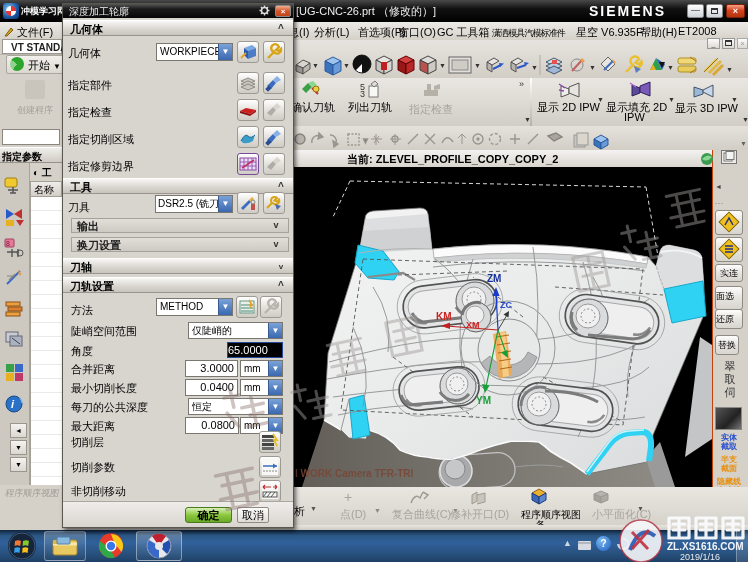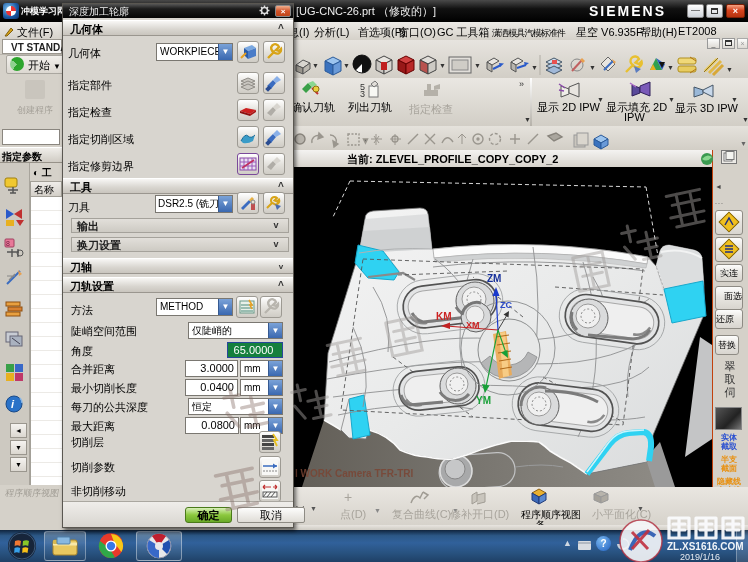--- a/index.html
+++ b/index.html
@@ -533,21 +533,21 @@
   <div class="abs" style="left:2px;top:48px;font-size:7px;color:#444;letter-spacing:1px">...</div>
   <div class="btn3d" style="left:2px;top:60px;width:28px;height:25px"><svg width="26" height="23">
           <rect x="6" y="4" width="14" height="14" transform="rotate(45 13 11)" fill="#f0c020" stroke="#806000"></rect>
           <path d="M9 14 l4 -7 4 7" stroke="#203080" fill="none" stroke-width="1.5"></path>
         </svg></div>
   <div class="btn3d" style="left:2px;top:87px;width:28px;height:25px"><svg width="26" height="23">
           <rect x="6" y="4" width="14" height="14" transform="rotate(45 13 11)" fill="#f0c020" stroke="#806000"></rect>
           <path d="M9 8 h8 M9 11 h8 M9 14 h8" stroke="#203080" stroke-width="1.3"></path>
         </svg></div>
   <div class="btn3d" style="left:2px;top:114px;width:28px;height:18px;font-size:9px;text-align:center;line-height:16px">实连</div>
-  <div class="btn3d" style="left:2px;top:136px;width:28px;height:24px;font-size:9px;text-align:right;line-height:18px">面选</div>
+  <div class="btn3d" style="left:2px;top:136px;width:28px;height:24px;font-size:9px;text-align:left;line-height:18px">面选</div>
   <div class="btn3d" style="left:2px;top:159px;width:28px;height:20px;font-size:9px;text-align:left;line-height:18px">还原</div>
   <div class="btn3d" style="left:2px;top:185px;width:24px;height:20px;font-size:9px;text-align:center;line-height:18px">替换</div>
   <div class="abs" style="left:7px;top:210px;width:20px;font-size:11px;color:#333;line-height:13px;text-align:center">翠取伺</div>
   <div class="abs" style="left:2px;top:257px;width:27px;height:23px;background:linear-gradient(135deg,#555,#222 60%,#777);border:1px solid #888"></div>
   <div class="abs" style="left:2px;top:283px;width:28px;font-size:8px;color:#2a50d0;line-height:9px;text-align:center;font-weight:bold">实体<br>截取</div>
   <div class="abs" style="left:2px;top:305px;width:28px;font-size:8px;color:#e89010;line-height:9px;text-align:center;font-weight:bold">半支<br>截面</div>
   <div class="abs" style="left:2px;top:327px;width:28px;font-size:8px;color:#e89010;line-height:9px;text-align:center;font-weight:bold">隐藏线<br>变暗线</div>
   <div class="abs" style="left:4px;top:352px;width:24px;height:24px;border:1.5px solid #888;border-radius:50%;font-size:8px;color:#666;text-align:center;line-height:10px;padding-top:3px">自动<br>装配</div>
   <div class="abs" style="left:2px;top:381px;font-size:7px;color:#444">◄</div>
 </div>
@@ -758,21 +758,21 @@
         </svg></div>
   <div class="ibtn" style="left:197px;top:292px"><svg width="20" height="20" viewBox="0 0 20 20">
           <path d="M4 16 L10 10 M10 10 a4 4 0 1 1 5 -5 l-3 3 3 1 2 -2 a4 4 0 0 1 -6 4 z" stroke="#b8b5ae" stroke-width="2.4" fill="none"></path>
         </svg></div>
   <div class="abs t11" style="left:8px;top:320px">陡峭空间范围</div>
   <div class="combo" style="left:125px;top:318px;width:95px;height:17px">
         <span style="font-size:10px;padding-left:3px;line-height:15px;display:block">仅陡峭的</span>
         <span class="arr" style="line-height:15px">▼</span>
       </div>
   <div class="abs t11" style="left:8px;top:340px">角度</div>
-  <div class="abs" style="left:164px;top:338px;width:56px;height:16px;background:#15803d;border:1px solid #26479a;color:#fff;font-size:11px;text-align:center;padding:1px 3px 0 0">65.0000</div>
+  <div class="abs" style="left:164px;top:338px;width:56px;height:16px;background:#000000;border:1px solid #26479a;color:#fff;font-size:11px;text-align:left;padding:1px 3px 0 0">65.0000</div>
   <div class="abs t11" style="left:8px;top:358px">合并距离</div>
   <div class="fld" style="left:122px;top:356px;width:53px;height:17px;padding-top:1px">3.0000</div>
   <div class="combo" style="left:177px;top:356px;width:43px;height:17px">
         <span style="font-size:10px;padding-left:3px;line-height:15px;display:block">mm</span>
         <span class="arr" style="line-height:15px">▼</span>
       </div>
   <div class="abs t11" style="left:8px;top:377px">最小切削长度</div>
   <div class="fld" style="left:122px;top:375px;width:53px;height:17px;padding-top:1px">0.0400</div>
   <div class="combo" style="left:177px;top:375px;width:43px;height:17px">
         <span style="font-size:10px;padding-left:3px;line-height:15px;display:block">mm</span>
@@ -807,21 +807,21 @@
   <div class="abs t11" style="left:8px;top:480px">非切削移动</div>
   <div class="ibtn" style="left:196px;top:476px"><svg width="20" height="20" viewBox="0 0 20 20">
           <rect x="2" y="2" width="16" height="16" fill="#f8f8f6"></rect>
           <path d="M3 6 h8 M3 6 l2 -2 M3 6 l2 2 M17 6 h-4 M17 6 l-2 -2 M17 6 l-2 2" stroke="#c03030" stroke-width="1.2" fill="none"></path>
           <rect x="3" y="11" width="14" height="5" fill="none" stroke="#555"></rect>
           <path d="M3 16 l4 -5 M7 16 l4 -5 M11 16 l4 -5" stroke="#555"></path>
         </svg></div>
 
   <div class="abs" style="left:0;top:497px;width:230px;height:26px;background:linear-gradient(#efedea,#d8d5cf);border-top:1px solid #aaa7a0"></div>
   <div class="abs" style="left:122px;top:503px;width:47px;height:16px;background:linear-gradient(#d8f0b8,#8cc83e 50%,#6aaa28);border:1px solid #4a7a1a;border-radius:3px;font-size:11px;font-weight:bold;text-align:center;line-height:15px">确定</div>
-  <div class="abs" style="left:174px;top:503px;width:68px;height:16px;background:linear-gradient(#fdfdfc,#dfdcd6);border:1px solid #8e8b84;border-radius:2px;font-size:11px;text-align:center;line-height:15px">取消</div>
+  <div class="abs" style="left:174px;top:503px;width:32px;height:16px;background:linear-gradient(#fdfdfc,#dfdcd6);border:1px solid #8e8b84;border-radius:2px;font-size:11px;text-align:center;line-height:15px">取消</div>
 </div>
 
 <div id="wmarks" style="position:absolute;left:0;top:0;width:748px;height:562px;pointer-events:none;z-index:50">
 <svg width="748" height="562" viewBox="0 0 748 562">
 <defs>
 <g id="hz1" fill="none" stroke-linecap="round">
             <path d="M2 6 h34 M6 16 h28 M2 28 h34 M12 6 v32 M26 6 v32 M6 38 h28"></path>
           </g>
 <g id="hz2" fill="none" stroke-linecap="round">
             <path d="M4 4 v34 M4 4 h30 v34 h-30 M10 14 h20 M10 24 h20 M19 4 v34"></path>

